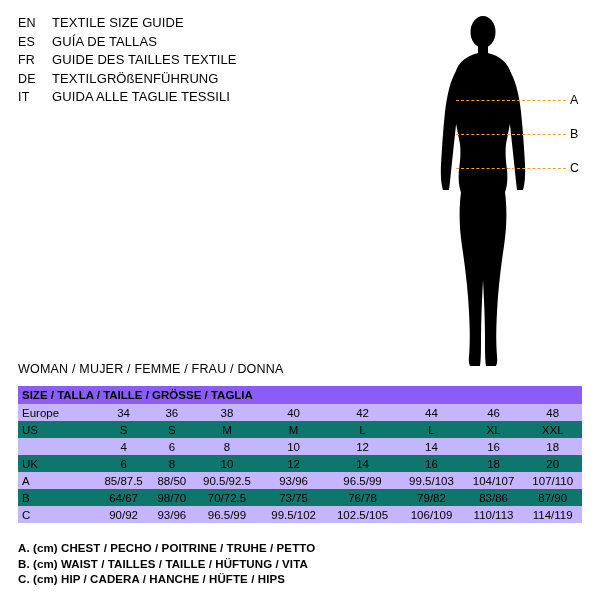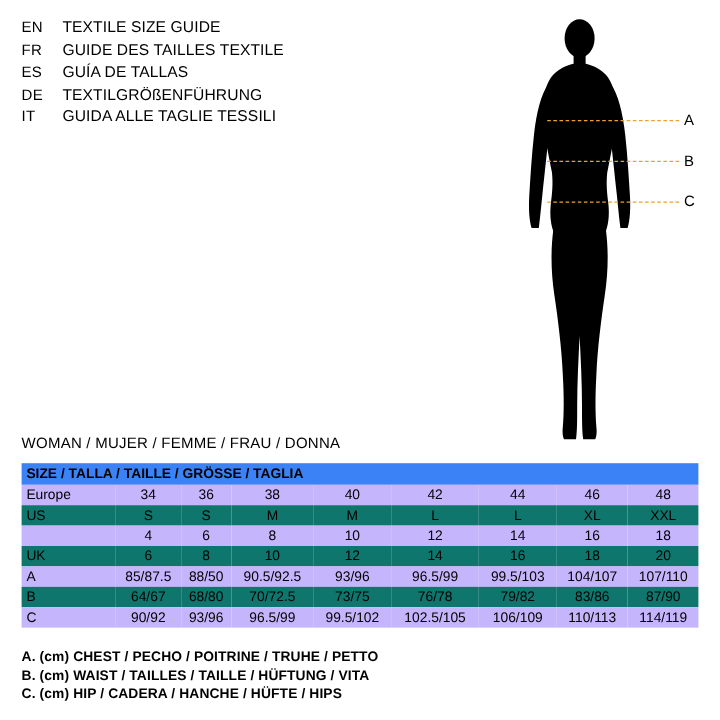--- a/index.html
+++ b/index.html
@@ -95,21 +95,21 @@
     height: 15px;
     text-align: center;
     white-space: nowrap;
   }
   .size-table td.rowhead {
     text-align: left;
     padding-left: 4px;
     width: 74px;
   }
   .row-head-band td {
-    background: #3b82f6;
+    background: #8b5cf6;
     font-weight: bold;
     text-align: left;
     padding-left: 4px;
     height: 16px;
   }
   .row-shade td {
     background: #0f766e;
   }
   .row-plain td {
     background: #c4b5fd;
@@ -133,26 +133,26 @@
 <body>
 
 <div class="page">
 
   <div class="lang-block">
     <div class="lang-row">
       <div class="lang-code">EN</div>
       <div class="lang-text">TEXTILE SIZE GUIDE</div>
     </div>
     <div class="lang-row">
+      <div class="lang-code">ES</div>
+      <div class="lang-text">GUÍA DE TALLAS</div>
+    </div>
+    <div class="lang-row">
       <div class="lang-code">FR</div>
       <div class="lang-text">GUIDE DES TAILLES TEXTILE</div>
-    </div>
-    <div class="lang-row">
-      <div class="lang-code">ES</div>
-      <div class="lang-text">GUÍA DE TALLAS</div>
     </div>
     <div class="lang-row">
       <div class="lang-code">DE</div>
       <div class="lang-text">TEXTILGRÖßENFÜHRUNG</div>
     </div>
     <div class="lang-row">
       <div class="lang-code">IT</div>
       <div class="lang-text">GUIDA ALLE TAGLIE TESSILI</div>
     </div>
   </div>
@@ -286,21 +286,21 @@
         <td>93/96</td>
         <td>96.5/99</td>
         <td>99.5/103</td>
         <td>104/107</td>
         <td>107/110</td>
       </tr>
 
       <tr class="row-shade">
         <td class="rowhead">B</td>
         <td>64/67</td>
-        <td>68/80</td>
+        <td>98/70</td>
         <td>70/72.5</td>
         <td>73/75</td>
         <td>76/78</td>
         <td>79/82</td>
         <td>83/86</td>
         <td>87/90</td>
       </tr>
 
       <tr class="row-plain">
         <td class="rowhead">C</td>

